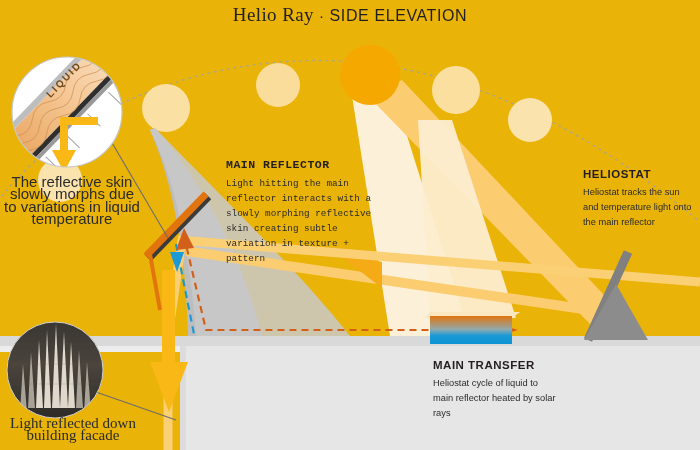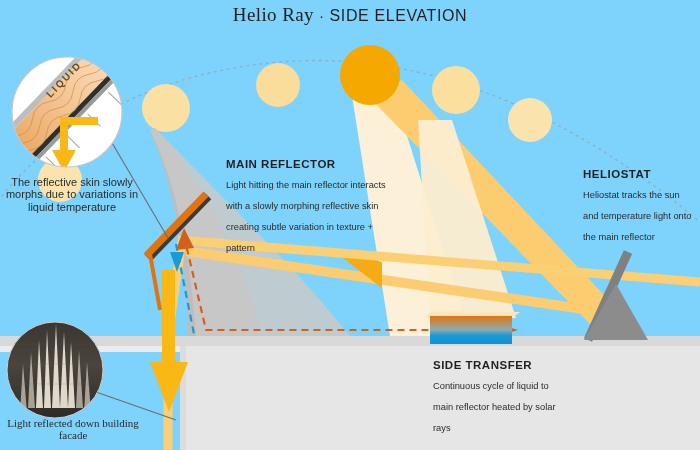--- a/index.html
+++ b/index.html
@@ -1,31 +1,31 @@
 <!DOCTYPE html>
 <html><head>
 <meta charset="utf-8">
 <style>
   html,body{margin:0;padding:0;background:#ffffff;}
   body{width:700px;height:450px;overflow:hidden;
        font-family:"Liberation Sans",sans-serif;color:#231f20;}
-  #stage{position:relative;width:700px;height:450px;background:#7dd3fc;}
+  #stage{position:relative;width:700px;height:450px;background:#eab308;}
   #art{position:absolute;left:0;top:0;width:700px;height:450px;}
 
   .txt{position:absolute;}
   .title{left:0;top:4px;width:700px;text-align:center;font-size:17px;letter-spacing:.4px;color:#231f20;}
   .title .serif{font-family:"Liberation Serif",serif;font-size:19px;}
   .title .dot{font-family:"Liberation Sans",sans-serif;font-size:15px;}
   .title .caps{font-family:"Liberation Sans",sans-serif;font-size:16px;letter-spacing:.6px;}
 
   .hd{font-size:11.5px;font-weight:bold;letter-spacing:.5px;color:#231f20;}
-  .bd{font-size:9.3px;line-height:21px;color:#2b2b2b;}
-  .cap{font-size:11px;line-height:12.4px;color:#2b2b2b;text-align:center;}
-
-  #lbl-mainreflector{left:226px;top:158px;width:180px;}
+  .bd{font-size:9.3px;line-height:15px;color:#2b2b2b;}
+  .cap{font-size:15px;line-height:12.4px;color:#2b2b2b;text-align:center;}
+
+  #lbl-mainreflector{left:226px;top:158px;width:180px;font-family:Liberation Mono, monospace;}
   #lbl-mainreflector .bd{margin-top:5px;width:165px;}
   #lbl-heliostat{left:583px;top:157px;width:118px;margin-top:11px;}
   #lbl-heliostat .bd{margin-top:5px;width:112px;}
   #lbl-heat{left:433px;top:359px;width:160px;}
   #lbl-heat .bd{margin-top:5px;width:125px;}
   #cap-skin{left:2px;top:176px;width:140px;}
   #cap-facade{left:6px;top:417px;width:134px;font-family:Liberation Serif, serif;}
   .liquid-word{position:absolute;left:44px;top:92px;font-size:10px;font-weight:bold;
       letter-spacing:2px;color:#6b4a20;transform:rotate(-46deg);transform-origin:0 0;}
 </style>
@@ -207,22 +207,22 @@
     <div class="hd">MAIN REFLECTOR</div>
     <div class="bd">Light hitting the main reflector interacts with a slowly morphing reflective skin creating subtle variation in texture + pattern</div>
   </div>
 
   <div class="txt" id="lbl-heliostat">
     <div class="hd">HELIOSTAT</div>
     <div class="bd">Heliostat tracks the sun and temperature light onto the main reflector</div>
   </div>
 
   <div class="txt" id="lbl-heat">
-    <div class="hd">SIDE TRANSFER</div>
-    <div class="bd">Continuous cycle of liquid to main reflector heated by solar rays</div>
+    <div class="hd">MAIN TRANSFER</div>
+    <div class="bd">Heliostat cycle of liquid to main reflector heated by solar rays</div>
   </div>
 
   <div class="txt cap" id="cap-skin">The reflective skin slowly morphs due to variations in liquid temperature</div>
   <div class="txt cap" id="cap-facade">Light reflected down building facade</div>
 
   <div class="liquid-word">LIQUID</div>
 
 </div>
 
 </body></html>

